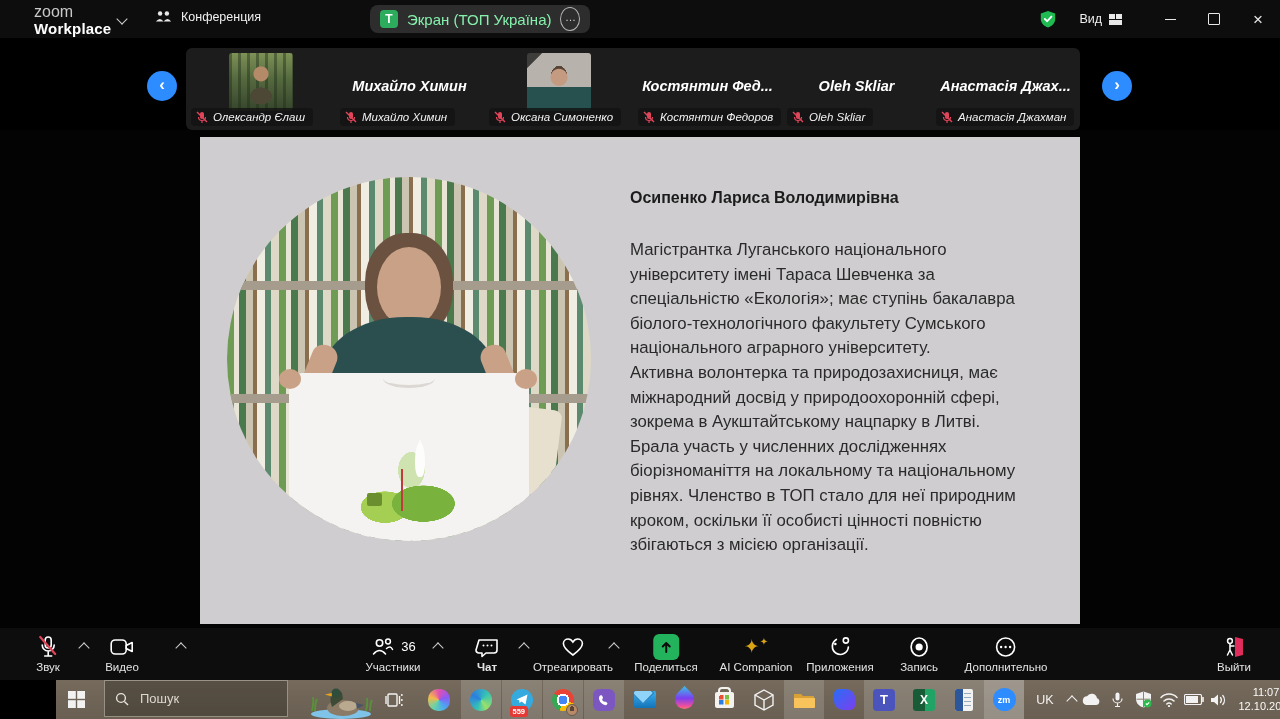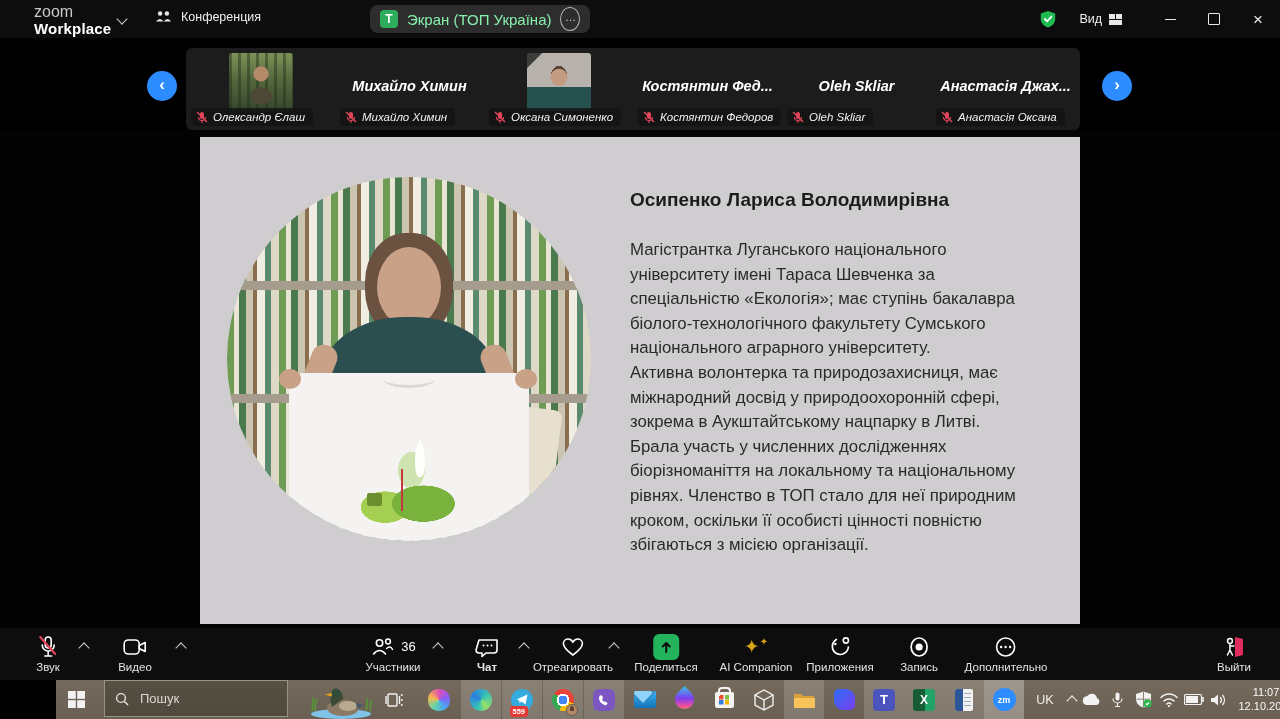--- a/index.html
+++ b/index.html
@@ -55,21 +55,21 @@
           white-space:nowrap;}
   .micoff{width:12px;height:13px;flex:0 0 auto;}
   .navbtn{position:absolute;width:30px;height:30px;border-radius:50%;background:#2D8CFF;color:#fff;
           display:flex;align-items:center;justify-content:center;font-size:17px;font-weight:bold;padding-bottom:2px;box-sizing:border-box;}
   .nav-prev{left:147px;top:33px;}
   .nav-next{left:1102px;top:33px;}
 
   
   .main{position:absolute;left:0;top:130px;width:1280px;height:498px;background:#030303;}
   .slide{position:absolute;left:200px;top:7px;width:880px;height:487px;background:#cfcdd0;}
-  .slide-title{position:absolute;left:430px;top:52px;font-size:19px;font-weight:bold;color:#1c1c1c;}
+  .slide-title{position:absolute;left:430px;top:52px;font-size:16px;font-weight:bold;color:#1c1c1c;}
   .slide-body{position:absolute;left:430px;top:101px;width:420px;font-size:16.8px;line-height:24.6px;
               color:#2a2a2a;white-space:pre-line;}
   .photo{position:absolute;left:27px;top:40px;width:364px;height:364px;border-radius:50%;overflow:hidden;background:#d6d2c8;}
   .shelves{position:absolute;inset:0;background:
       repeating-linear-gradient(180deg, rgba(0,0,0,0) 0 104px, #a59c8d 104px 113px),
       repeating-linear-gradient(90deg,#6f9c55 0 7px,#e9e5d6 7px 12px,#49794c 12px 19px,#cbc4b1 19px 26px,
         #8a6f4f 26px 30px,#f0ede2 30px 38px,#5c8a6e 38px 44px,#ded8c6 44px 52px);}
   .p-hair{position:absolute;left:138px;top:56px;width:88px;height:106px;background:#6b5140;border-radius:46%;}
   .p-face{position:absolute;left:150px;top:70px;width:64px;height:80px;background:#c9a186;border-radius:50%;}
   .p-body{position:absolute;left:96px;top:140px;width:172px;height:116px;background:#2b4f4e;border-radius:48% 48% 8px 8px;}
@@ -272,21 +272,21 @@
       </div>
 
       <div class="tile">
         <div class="cname">Анастасія Джах...</div>
         <div class="plabel">
           <svg class="micoff" viewBox="0 0 12 13">
             <rect x="4" y="1" width="4" height="7" rx="2" fill="#E0455A"></rect>
             <path d="M2.5 6 a3.5 3.5 0 0 0 7 0 M6 9.5 V12" stroke="#E0455A" stroke-width="1.2" fill="none"></path>
             <line x1="1" y1="1" x2="11" y2="11" stroke="#E0455A" stroke-width="1.4"></line>
           </svg>
-          <span>Анастасія Оксана</span>
+          <span>Анастасія Джахман</span>
         </div>
       </div>
 
     </div>
   </div>
 
   <div class="main">
     <div class="slide">
       <div class="photo">
         <div class="shelves"></div>
@@ -331,21 +331,21 @@
         <svg width="22" height="24" viewBox="0 0 22 24">
           <rect x="8" y="2" width="6" height="11" rx="3" fill="none" stroke="#fff" stroke-width="1.6"></rect>
           <path d="M5 10 a6 6 0 0 0 12 0 M11 16.5 V21 M7.5 21 H14.5" stroke="#fff" stroke-width="1.6" fill="none" stroke-linecap="round"></path>
           <line x1="3" y1="2" x2="18" y2="19" stroke="#E0455A" stroke-width="2.2" stroke-linecap="round"></line>
         </svg>
       </div>
       <div class="lbl">Звук</div>
     </div>
     <span class="chev-up" style="left:80px;"></span>
 
-    <div class="zbtn" style="left:135px;">
+    <div class="zbtn" style="left:122px;">
       <div class="ic">
         <svg width="26" height="20" viewBox="0 0 26 20">
           <rect x="2" y="3" width="15" height="14" rx="4" fill="none" stroke="#fff" stroke-width="1.6"></rect>
           <path d="M17 8.5 L23 5.5 V14.5 L17 11.5 Z" fill="none" stroke="#fff" stroke-width="1.6" stroke-linejoin="round"></path>
         </svg>
       </div>
       <div class="lbl">Видео</div>
     </div>
     <span class="chev-up" style="left:177px;"></span>
 

